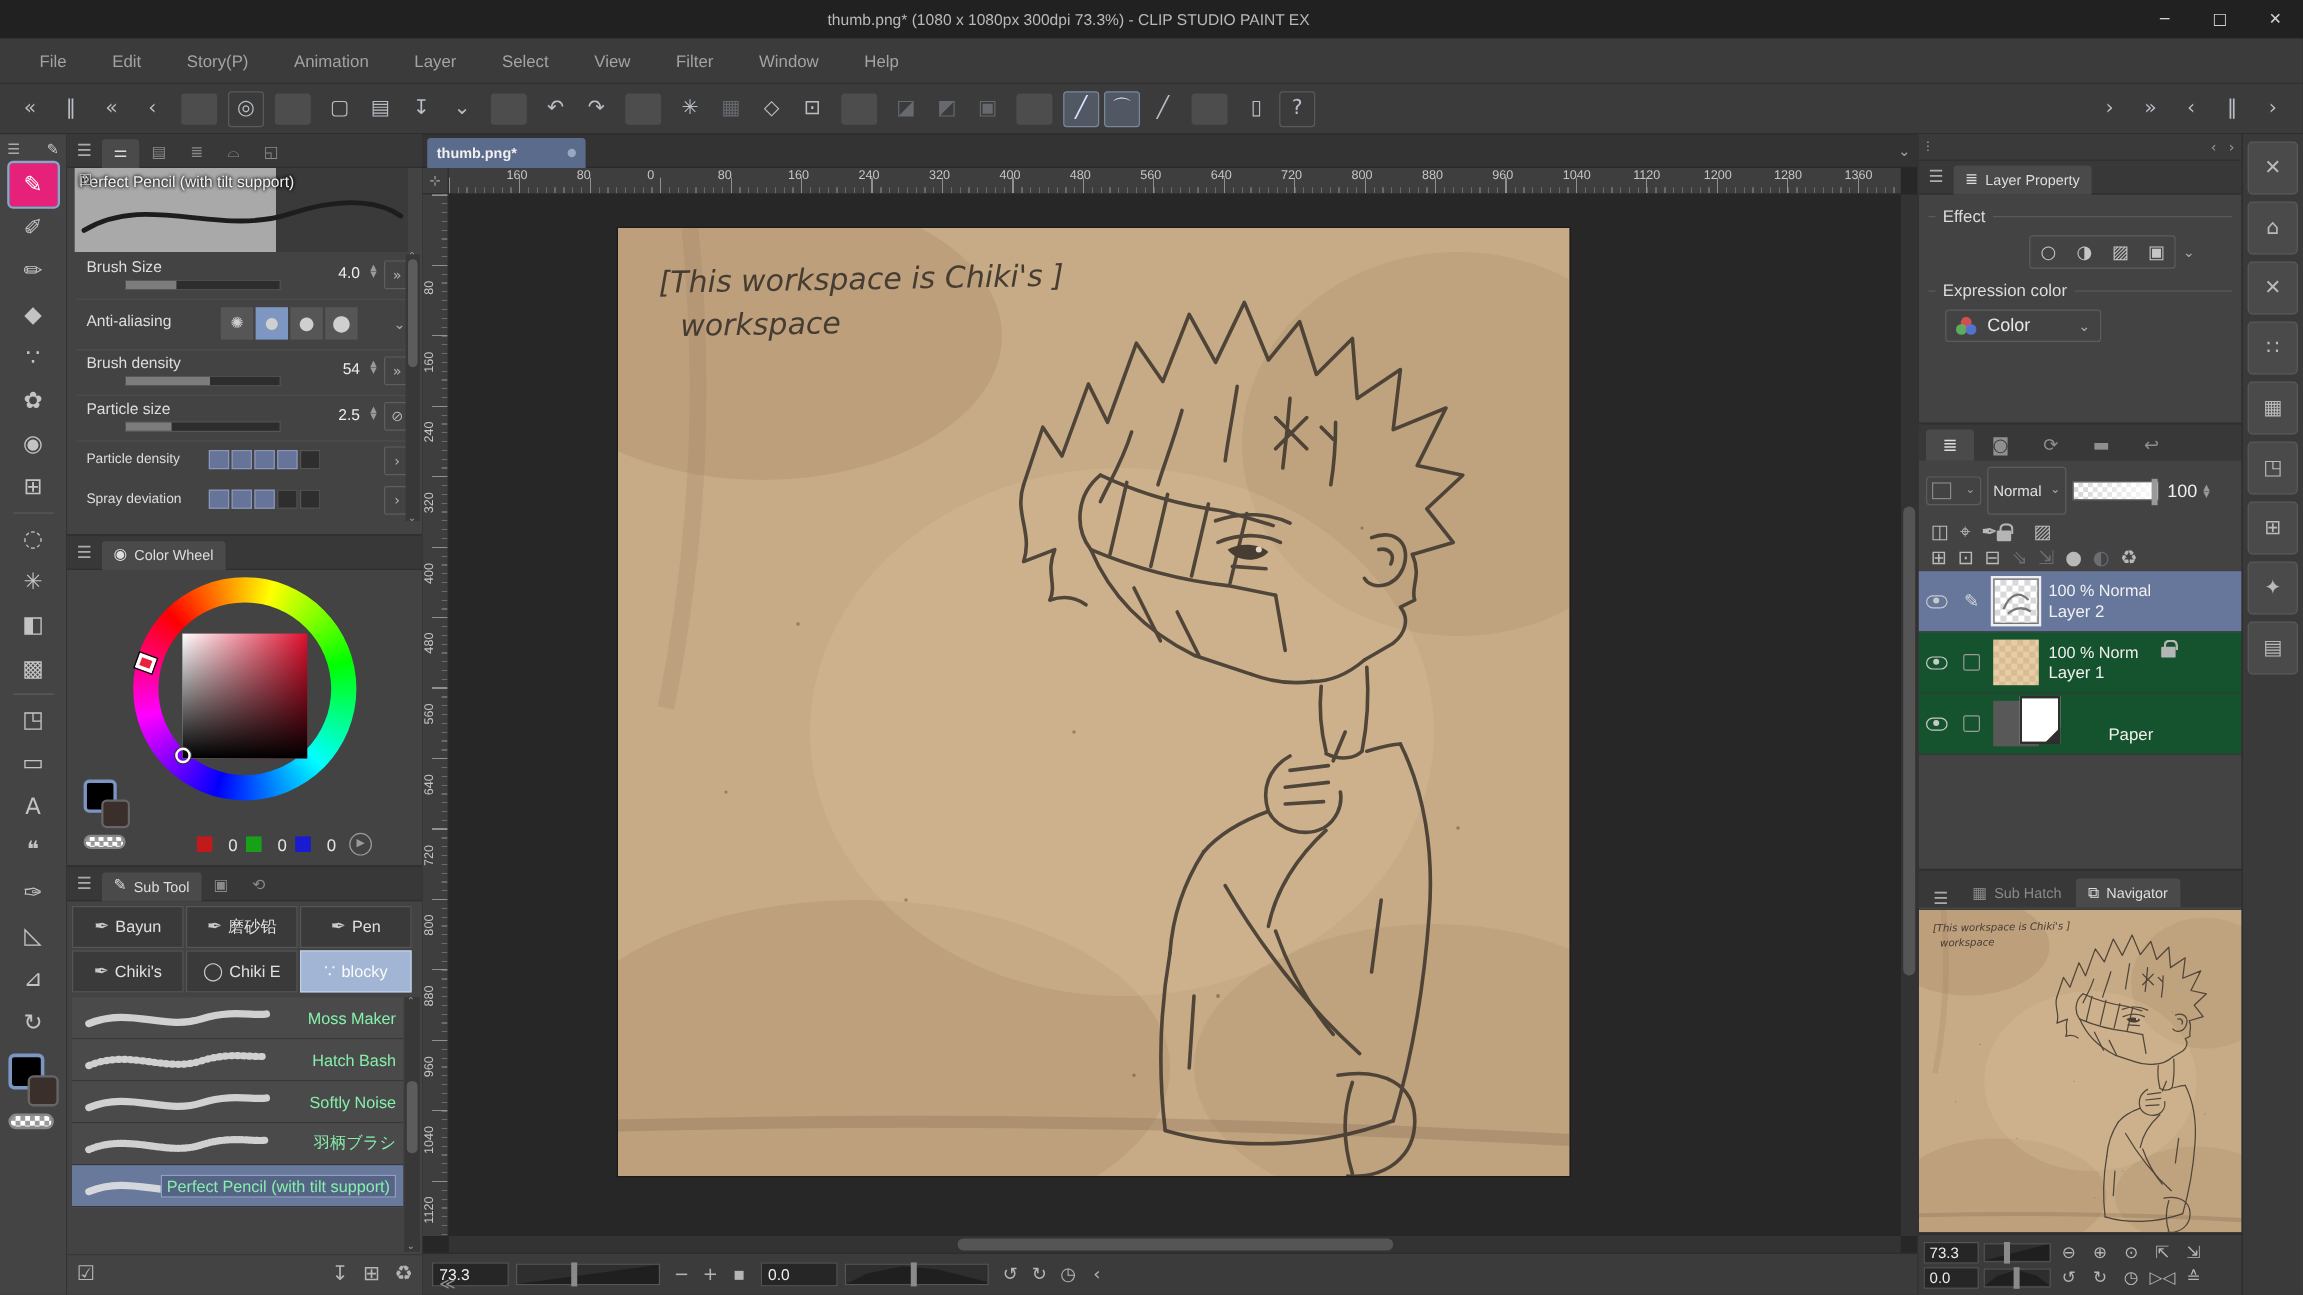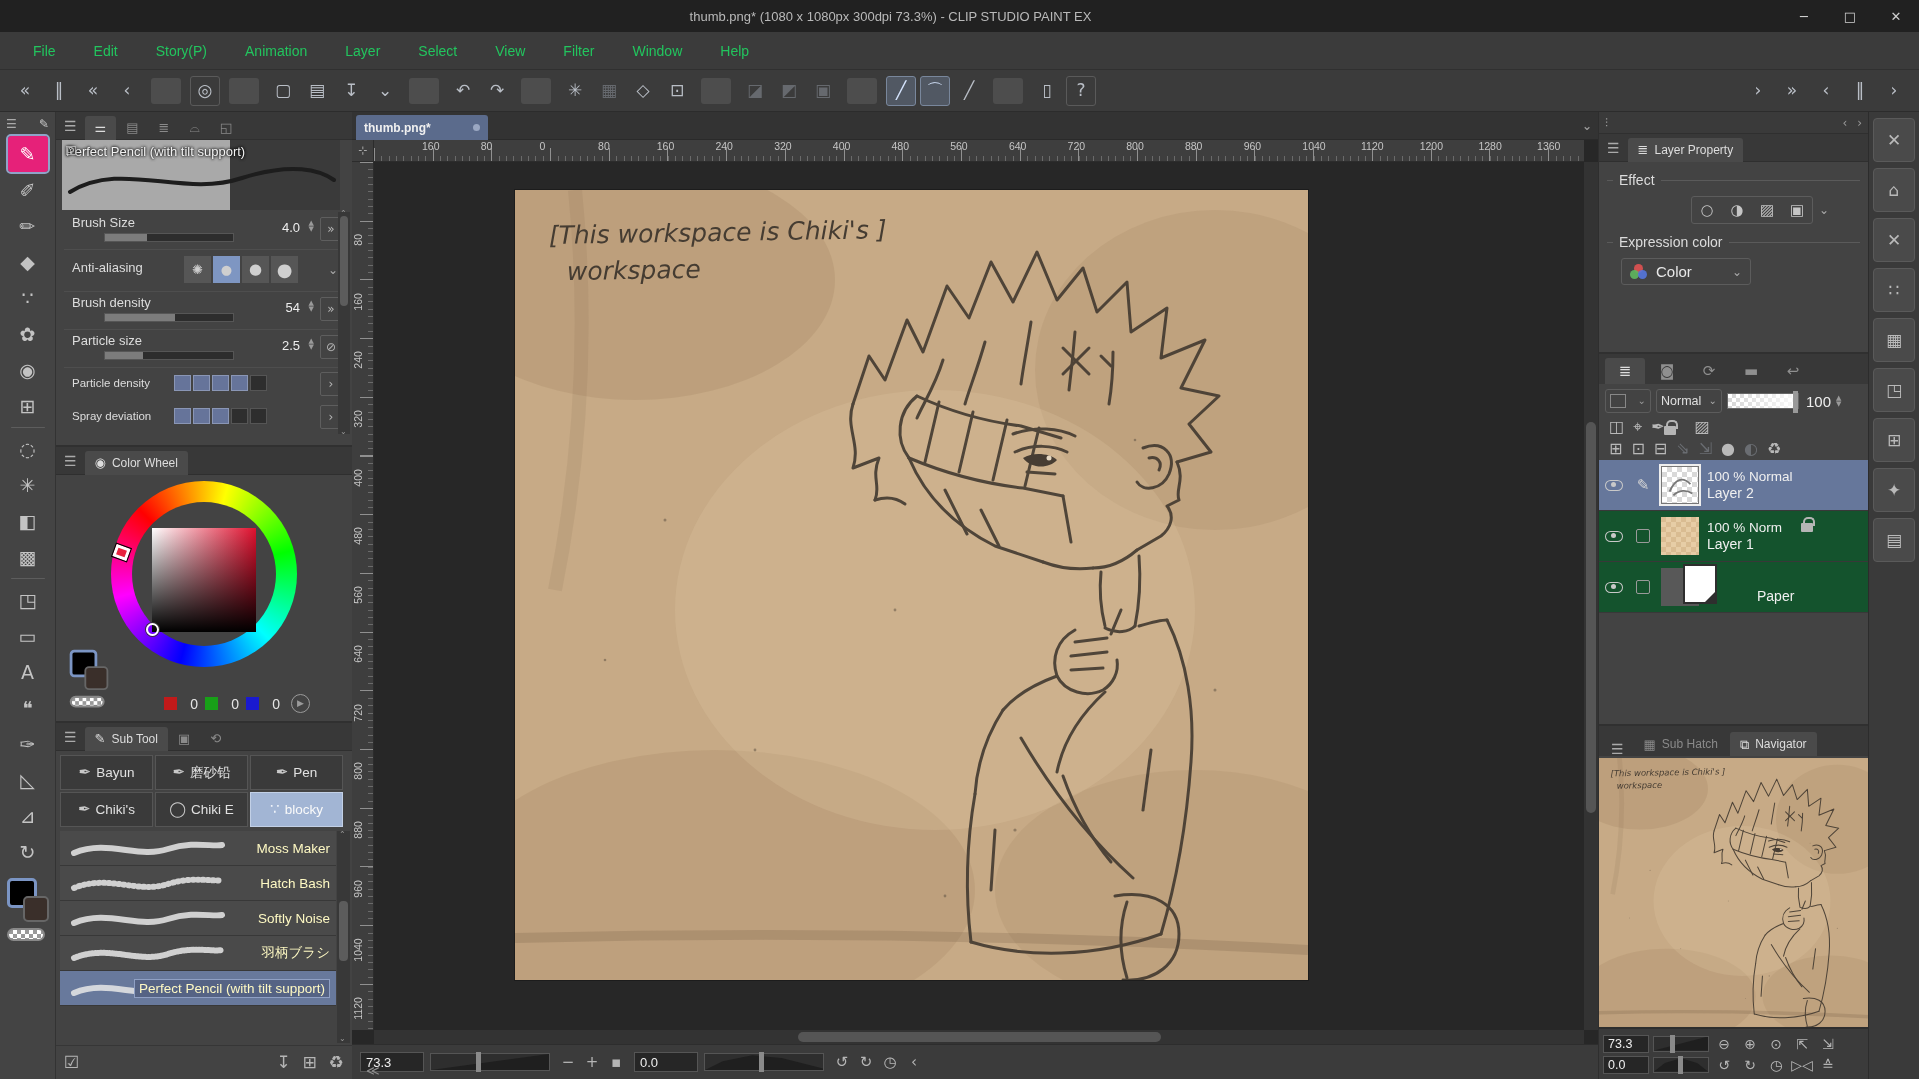--- a/index.html
+++ b/index.html
@@ -5,21 +5,21 @@
   *{margin:0;padding:0;box-sizing:border-box;}
   html,body{width:1919px;height:1079px;overflow:hidden;background:#2a2a2a;
     font-family:"Liberation Sans",sans-serif;color:#cfcfcf;font-size:12px;-webkit-user-select:none;}
   .g{font-family:"DejaVu Sans",sans-serif;line-height:1;}
   
   #titlebar{position:absolute;left:0;top:0;width:1919px;height:32px;background:#212121;display:flex;align-items:center;}
   #title-text{flex:1;text-align:center;color:#b9b9b9;font-size:13px;}
   .winbtn{width:46px;height:32px;display:flex;align-items:center;justify-content:center;color:#cfcfcf;font-size:13px;}
   
   #menubar{position:absolute;left:0;top:32px;width:1919px;height:38px;background:#3b3b3b;display:flex;align-items:center;padding-left:14px;border-bottom:1px solid #303030;}
-  .menu-item{padding:0 19px;height:38px;display:flex;align-items:center;color:#22c55e;font-size:14px;}
+  .menu-item{padding:0 19px;height:38px;display:flex;align-items:center;color:#a3a3a3;font-size:14px;}
   
   #cmdbar{position:absolute;left:0;top:70px;width:1919px;height:42px;background:#3b3b3b;display:flex;align-items:center;padding:0 8px;border-bottom:1px solid #2c2c2c;}
   .cmd-ic{min-width:30px;height:30px;display:flex;align-items:center;justify-content:center;color:#b9bec6;font-size:17px;margin:0 2px;border-radius:3px;}
   .cmd-ic.box{border:1px solid #5a5a5a;}
   .cmd-ic.disabled{color:#66696e;}
   .cmd-ic.active{color:#d7e6ff;background:#515863;border:1px solid #79879c;}
   .cmd-sep{width:1px;height:26px;background:#4d4d4d;margin:0 7px;}
   #cmdbar-right{margin-left:auto;display:flex;}
   
   #main{position:absolute;left:0;top:112px;width:1919px;height:967px;background:#3d3d3d;}
@@ -77,21 +77,21 @@
   
   #st{position:absolute;left:0;top:609px;width:296px;height:358px;background:#434343;border-top:2px solid #303030;}
   #st-grid{position:absolute;left:4px;top:32px;width:288px;display:flex;flex-wrap:wrap;gap:2px;}
   .stbtn{width:93px;height:35px;background:#3a3a3a;border:1px solid #555;display:flex;align-items:center;justify-content:center;gap:5px;color:#e0e0e0;font-size:13.5px;}
   .stbtn .g{font-size:15px;color:#c9c9c9;}
   .stbtn.sel{background:#a2b5d4;border-color:#c2d0e6;color:#fafafa;}
   .stbtn.sel .g{color:#f0f4fa;}
   #st-list{position:absolute;left:4px;top:108px;width:276px;}
   .brow{height:35px;border-bottom:1px solid #383838;background:#4a4a4a;position:relative;display:flex;align-items:center;}
   .brow svg{position:absolute;left:8px;top:4px;}
-  .brow .bname{position:absolute;right:6px;font-size:13.5px;color:#fef9c3;white-space:nowrap;}
+  .brow .bname{position:absolute;right:6px;font-size:13.5px;color:#86efac;white-space:nowrap;}
   .brow.sel{background:#68799c;}
   .brow.sel .bname{background:#556384;padding:1px 4px;border:1px solid #8fa0c4;}
   #st-scroll{position:absolute;right:2px;top:108px;width:13px;height:212px;background:#383838;}
   #st-scroll .thumb{position:absolute;left:2px;top:70px;width:9px;height:60px;background:#5c5c5c;border-radius:4px;}
   #st-bottom{position:absolute;left:0;bottom:0;width:296px;height:34px;border-top:1px solid #363636;display:flex;align-items:center;padding:0 8px;gap:12px;}
   #st-bottom .g{font-size:17px;color:#b5b5b5;}
   #st-bottom .right{margin-left:auto;display:flex;gap:12px;}
   
   #canvasarea{position:absolute;left:352px;top:0;width:1246px;height:967px;background:#272727;}
   #tabbar{position:absolute;left:0;top:0;width:1246px;height:28px;background:#333;border-bottom:1px solid #2a2a2a;font-weight:bold;}
@@ -139,21 +139,21 @@
   .tridots .gg{left:0;top:6px;background:#5fb85f;}
   .tridots .b{left:8px;top:6px;background:#5577dd;}
   
   #layers{position:absolute;left:0;top:240px;width:270px;height:369px;background:#434343;border-top:2px solid #303030;}
   #ly-tabs{height:30px;background:#383838;display:flex;align-items:flex-end;padding-left:6px;gap:2px;}
   .lytab{width:40px;height:26px;display:flex;align-items:center;justify-content:center;color:#8f8f8f;font-size:15px;background:transparent;border-radius:3px 3px 0 0;}
   .lytab.sel{background:#4a4a4a;color:#ddd;}
   #ly-ctl1{display:flex;align-items:center;gap:5px;padding:5px 6px 3px;}
   #blend-thumb{width:46px;height:24px;border:1px solid #5c5c5c;border-radius:3px;display:flex;align-items:center;justify-content:space-between;padding:0 4px;color:#999;}
   #blend-thumb i{width:16px;height:14px;border:1px solid #888;display:block;}
-  #blend-dd{width:66px;height:24px;border:1px solid #5c5c5c;border-radius:3px;display:flex;align-items:center;justify-content:space-between;padding:0 4px;color:#e0e0e0;font-size:12.5px;overflow:hidden;white-space:nowrap;}
+  #blend-dd{width:66px;height:40px;border:1px solid #5c5c5c;border-radius:3px;display:flex;align-items:center;justify-content:space-between;padding:0 4px;color:#e0e0e0;font-size:12.5px;overflow:hidden;white-space:nowrap;}
   #opacity-slider{width:72px;height:16px;position:relative;border:1px solid #666;
     background:repeating-conic-gradient(#cfcfcf 0 25%,#fff 0 50%) 0 0/8px 8px;}
   #opacity-slider .fill{position:absolute;inset:0;background:linear-gradient(to right,rgba(255,255,255,.15),rgba(255,255,255,.9));}
   #opacity-slider .handle{position:absolute;right:0px;top:-3px;width:5px;height:22px;background:#999;}
   #opacity-val{font-size:15px;color:#eee;margin-left:2px;}
   .ctlrow{display:flex;align-items:center;gap:9px;padding:3px 10px;}
   .ctlrow .g{font-size:16px;color:#b9b9b9;}
   .ctlrow .dis{color:#6a6d72;}
   
   .lrow{height:51px;display:flex;align-items:center;border-bottom:1px solid #383838;background:#14532d;position:relative;}

